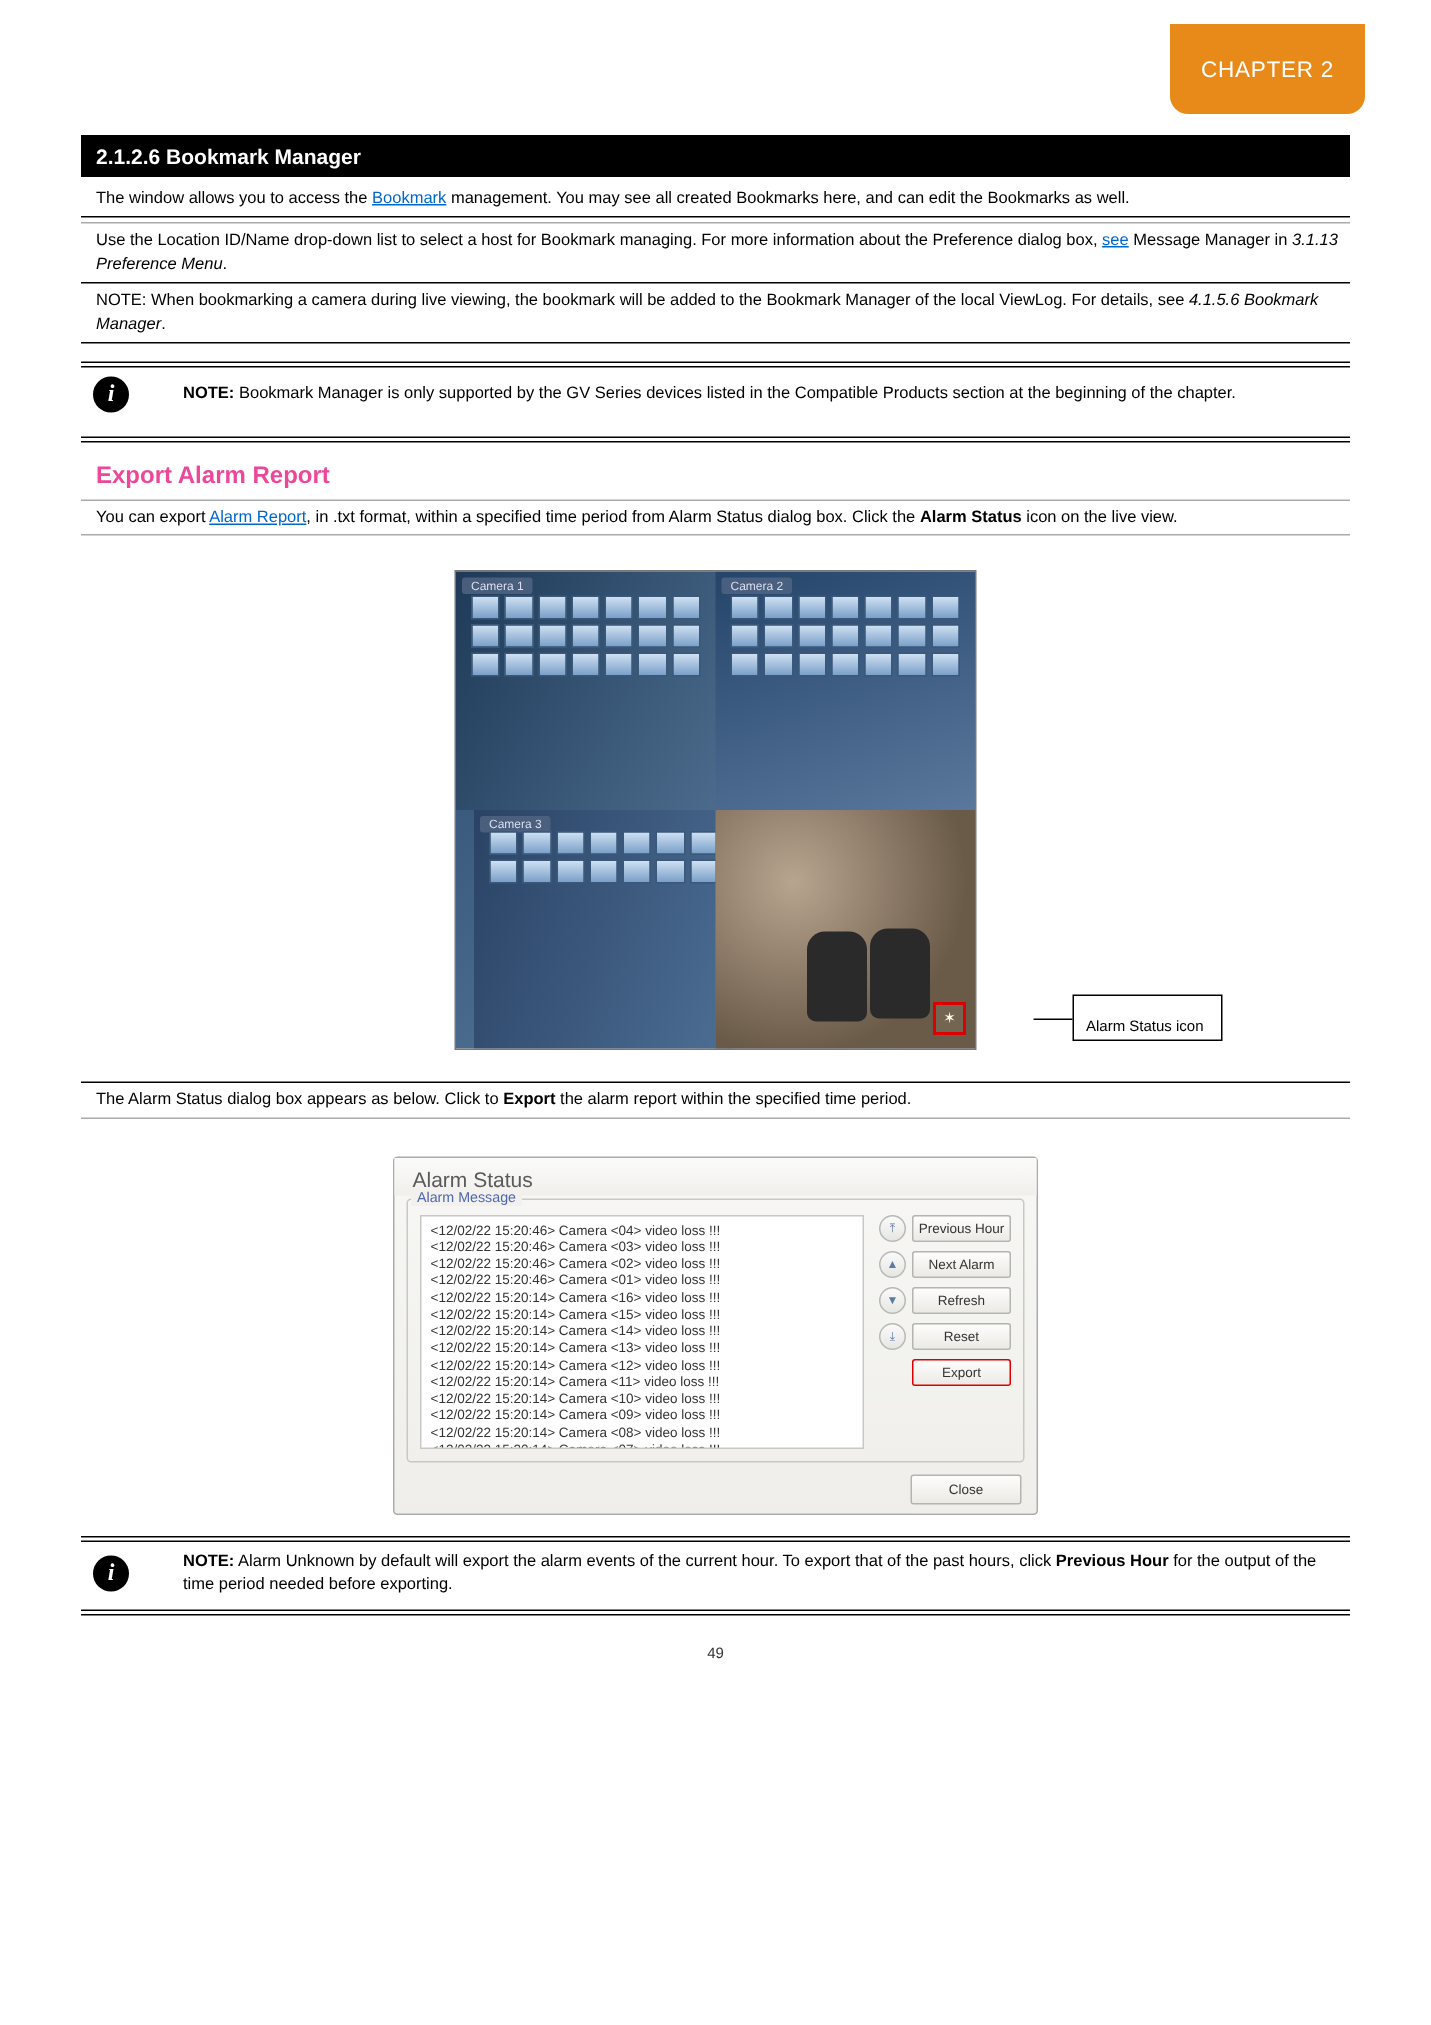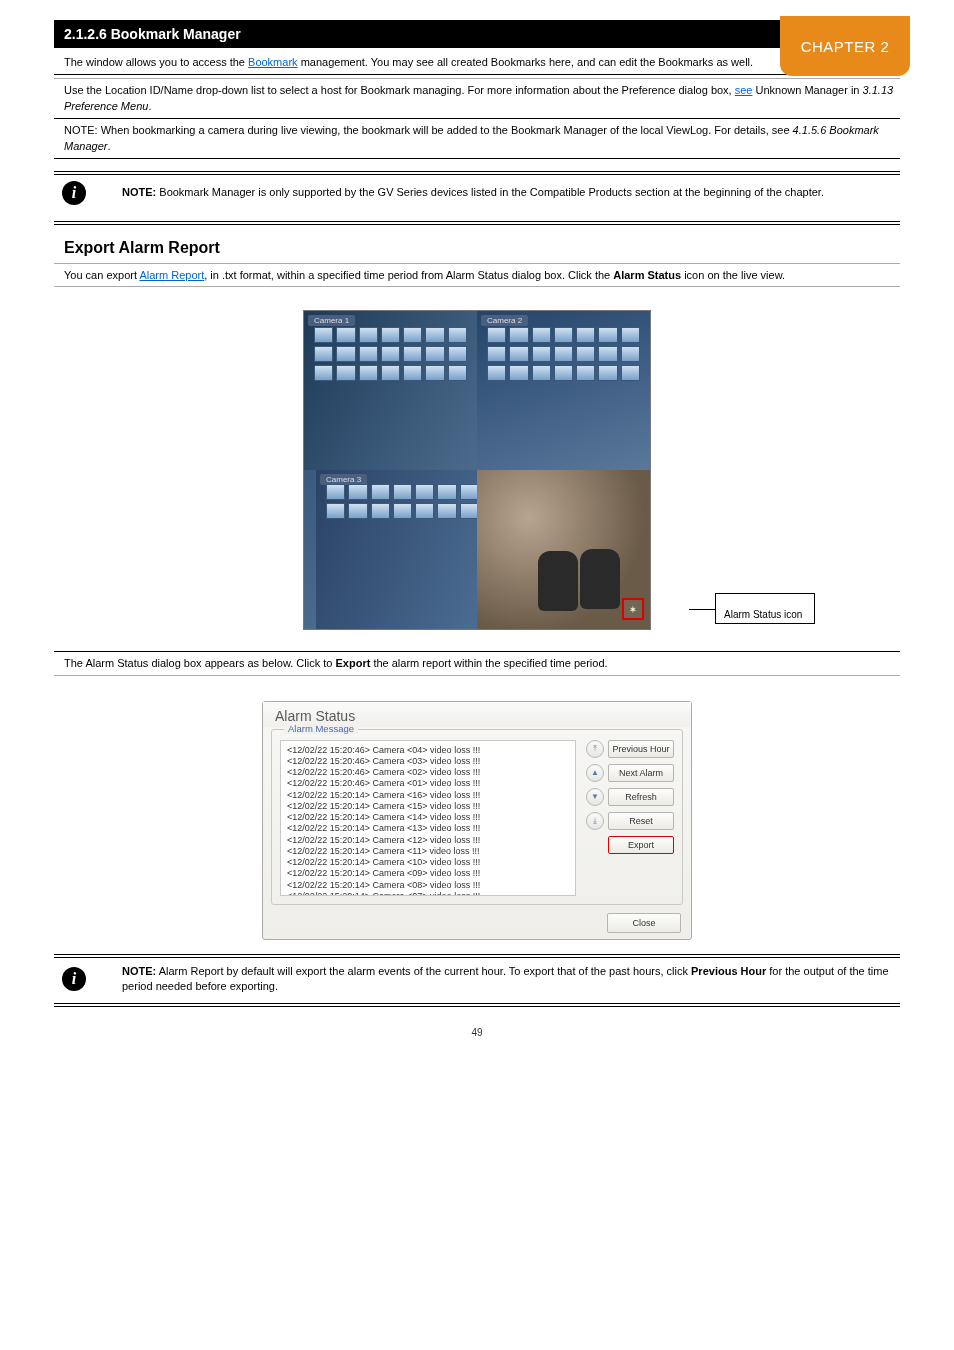--- a/index.html
+++ b/index.html
@@ -27,21 +27,21 @@
     display: flex;
     align-items: center;
     justify-content: center;
   }
   .chapter-tab span {
     color: #fff;
     font-size: 15px;
     font-weight: 400;
     letter-spacing: 0.5px;
   }
-  .content { }
+  .content { margin-top: 70px; }
   .section-title-black {
     background: #000;
     color: #fff;
     font-size: 14px;
     font-weight: bold;
     padding: 6px 10px;
     margin-bottom: 6px;
   }
   .body-text {
     font-size: 11px;
@@ -81,21 +81,21 @@
   .info-icon span {
     color: #fff;
     font-family: Georgia, serif;
     font-style: italic;
     font-weight: bold;
     font-size: 16px;
   }
   .note-text { font-size: 11px; line-height: 1.45; padding-left: 24px; }
   .heading2 {
     font-size: 16px;
-    color: #000000;
+    color: #ec4899;
     font-weight: bold;
     margin-top: 14px;
     margin-bottom: 6px;
     padding-left: 10px;
   }
   .img-row {
     display: flex;
     justify-content: center;
     margin: 8px 0 6px 0;
     position: relative;
@@ -182,21 +182,21 @@
   }
   .asd-group {
     margin: 2px 8px 4px 8px;
     border: 1px solid #c8c8c4;
     border-radius: 3px;
     position: relative;
     padding: 10px 8px 8px 8px;
   }
   .asd-group-label {
     position: absolute;
-    top: -7px; left: 12px;
+    top: -7px; left: 2px;
     background: #f2f1ee;
     padding: 0 4px;
     font-size: 9.5px;
     color: #4d66b0;
   }
   .asd-body { display: flex; gap: 8px; }
   .asd-list {
     flex: 1;
     background: #fff;
     border: 1px solid #c8c8c4;
@@ -258,21 +258,21 @@
 
   <div class="content">
     <div class="section-title-black">2.1.2.6  Bookmark Manager</div>
 
     <div class="body-text">
       <span>The window allows you to access the </span><span class="link">Bookmark</span><span> management. You may see all created Bookmarks here, and can edit the Bookmarks as well.</span>
     </div>
     <hr class="thin">
     <hr class="gray">
     <div class="body-text">
-      <span>Use the Location ID/Name drop-down list to select a host for Bookmark managing. For more information about the Preference dialog box, </span><span class="link">see</span><span> Unknown Manager in </span><i>3.1.13 Preference Menu</i><span>.</span>
+      <span>Use the Location ID/Name drop-down list to select a host for Bookmark managing. For more information about the Preference dialog box, </span><span class="link">see</span><span> Message Manager in </span><i>3.1.13 Preference Menu</i><span>.</span>
     </div>
     <hr class="thin">
     <div class="body-text">
       <span>NOTE: When bookmarking a camera during live viewing, the bookmark will be added to the Bookmark Manager of the local ViewLog. For details, see </span><i>4.1.5.6  Bookmark Manager</i><span>.</span>
     </div>
     <hr class="thin">
 
     <div class="note-block">
       <hr class="dbl">
         <hr class="dbl" style="margin-top:2px;">
@@ -442,21 +442,21 @@
     </div>
 
     <div class="note-block" style="margin-top:14px;">
       <hr class="dbl">
         <hr class="dbl" style="margin-top:2px;">
       <div class="note-row">
         <div class="info-icon">
             <span>i</span>
           </div>
         <div class="note-text">
-          <b>NOTE:</b> <span>Alarm Report by default will export the alarm events of the current hour. To export that of the past hours, click </span><b>Previous Hour</b><span> for the output of the time period needed before exporting.</span>
+          <b>NOTE:</b> <span>Alarm Unknown by default will export the alarm events of the current hour. To export that of the past hours, click </span><b>Previous Hour</b><span> for the output of the time period needed before exporting.</span>
         </div>
       </div>
       <hr class="dbl" style="margin-top:2px;">
         <hr class="dbl" style="margin-top:2px;">
     </div>
 
   </div>
 
   <div class="page-number">49</div>
 </div>

